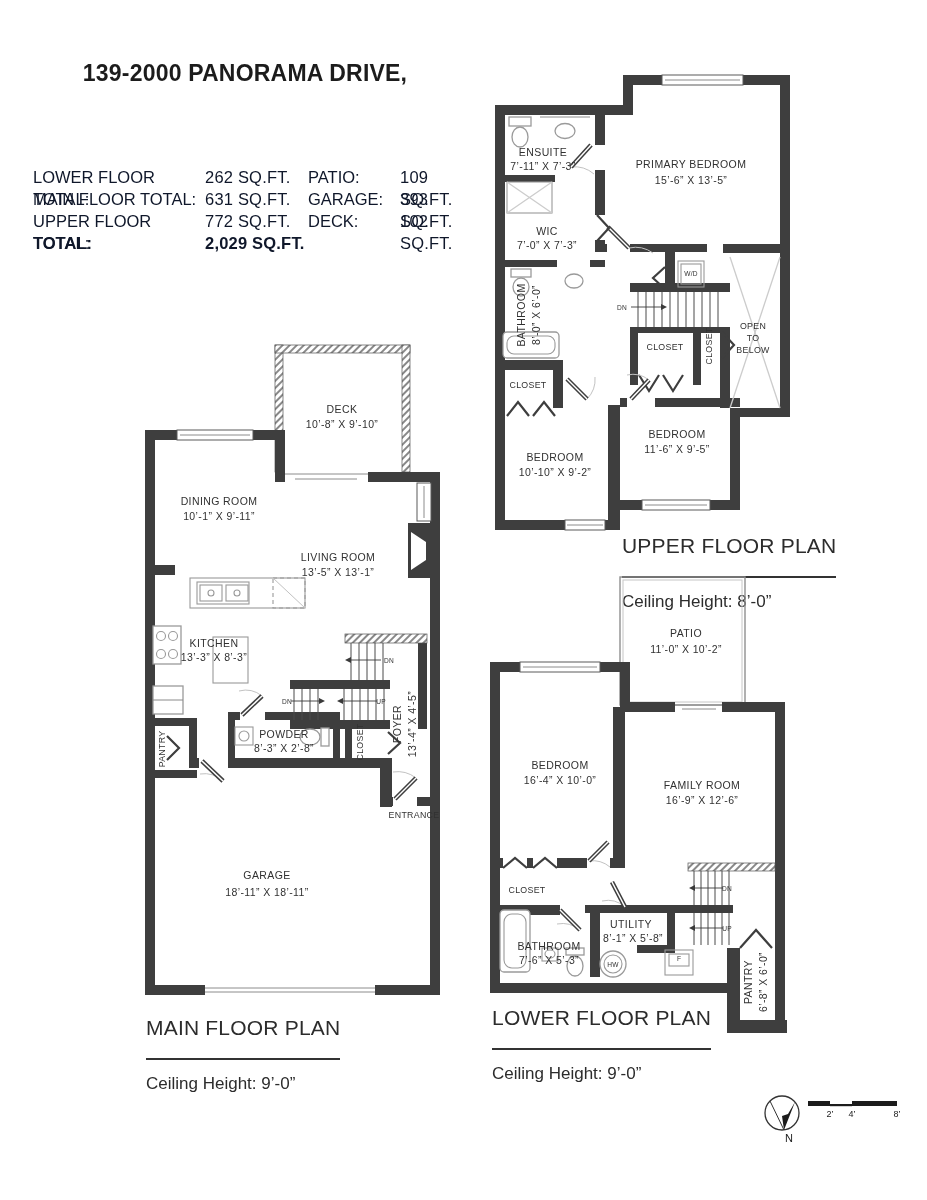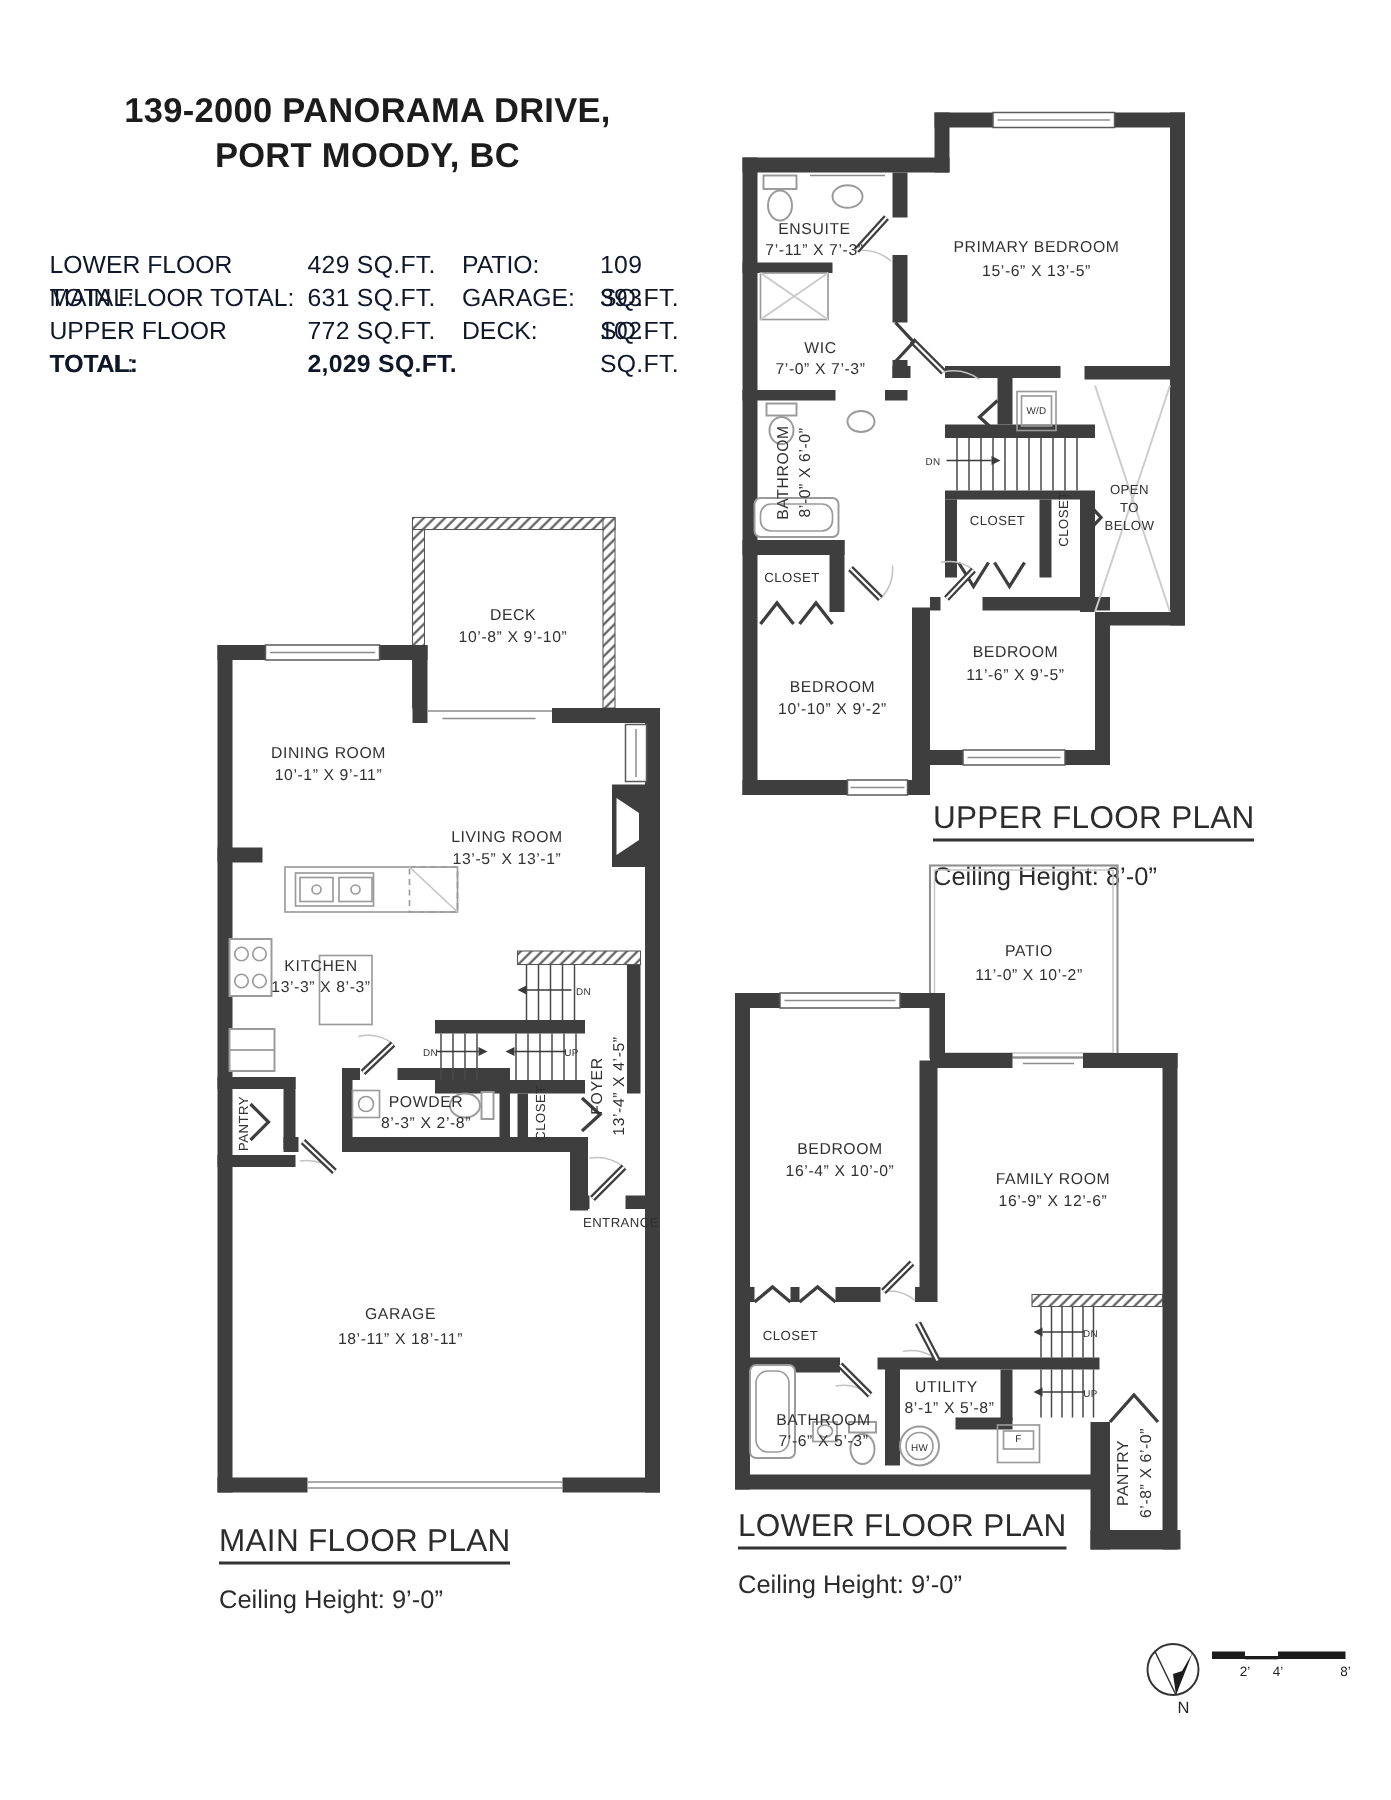--- a/index.html
+++ b/index.html
@@ -10,21 +10,21 @@
   #title-block{left:40px;top:58px;width:410px;text-align:center;}
   #title-block .t{font-size:23px;font-weight:700;color:#1c1c1c;line-height:30px;letter-spacing:.2px;}
   
   #stats{left:33px;top:166px;width:430px;font-size:16.5px;color:#0f172a;}
   .srow{display:grid;grid-template-columns:172px 103px 92px 83px;height:22px;line-height:22px;}
   .srow .v{letter-spacing:.2px;}
   .srow.total .l1,.srow.total .v1{font-weight:700;}
   
   .plan-title-block{display:inline-block;}
   .plan-title{font-size:21px;color:#2c2c2c;letter-spacing:.2px;border-bottom:2px solid #333;
-              padding-bottom:1px;white-space:nowrap;}
+              padding-bottom:18px;white-space:nowrap;}
   .plan-sub{font-size:17px;color:#2c2c2c;padding-top:14px;white-space:nowrap;}
   
   svg{overflow:visible;}
   .wall{fill:#3e3e3e;stroke:none;}
   .fx{fill:#fff;stroke:#9a9a9a;stroke-width:1.3;}
   .fx2{fill:none;stroke:#9a9a9a;stroke-width:1.1;}
   .thin{fill:none;stroke:#8a8a8a;stroke-width:1;}
   .tread{fill:none;stroke:#4a4a4a;stroke-width:1;}
   .leaf{stroke:#3e3e3e;stroke-width:4.5;stroke-linecap:butt;}
   .leafw{stroke:#ffffff;stroke-width:1.5;}
@@ -44,27 +44,26 @@
   .xs{font-size:6.6px;text-anchor:middle;letter-spacing:.2px;}
   .scale-txt{font-size:9px;text-anchor:middle;fill:#222;}
 </style>
 </head>
 <body>
 
 <div id="page">
 
   <div class="abs" id="title-block">
     <div class="t">139-2000 PANORAMA DRIVE,</div>
-    <div class="t">PORT MOODY, BC</div>
   </div>
 
   <div class="abs" id="stats">
     <div class="srow">
       <span class="l1">LOWER FLOOR TOTAL:</span>
-      <span class="v v1">429 SQ.FT.</span>
+      <span class="v v1">262 SQ.FT.</span>
       <span class="l2">PATIO:</span>
       <span class="v v2">109 SQ.FT.</span>
     </div>
     <div class="srow">
       <span class="l1">MAIN FLOOR TOTAL:</span>
       <span class="v v1">631 SQ.FT.</span>
       <span class="l2">GARAGE:</span>
       <span class="v v2">393 SQ.FT.</span>
     </div>
     <div class="srow">

